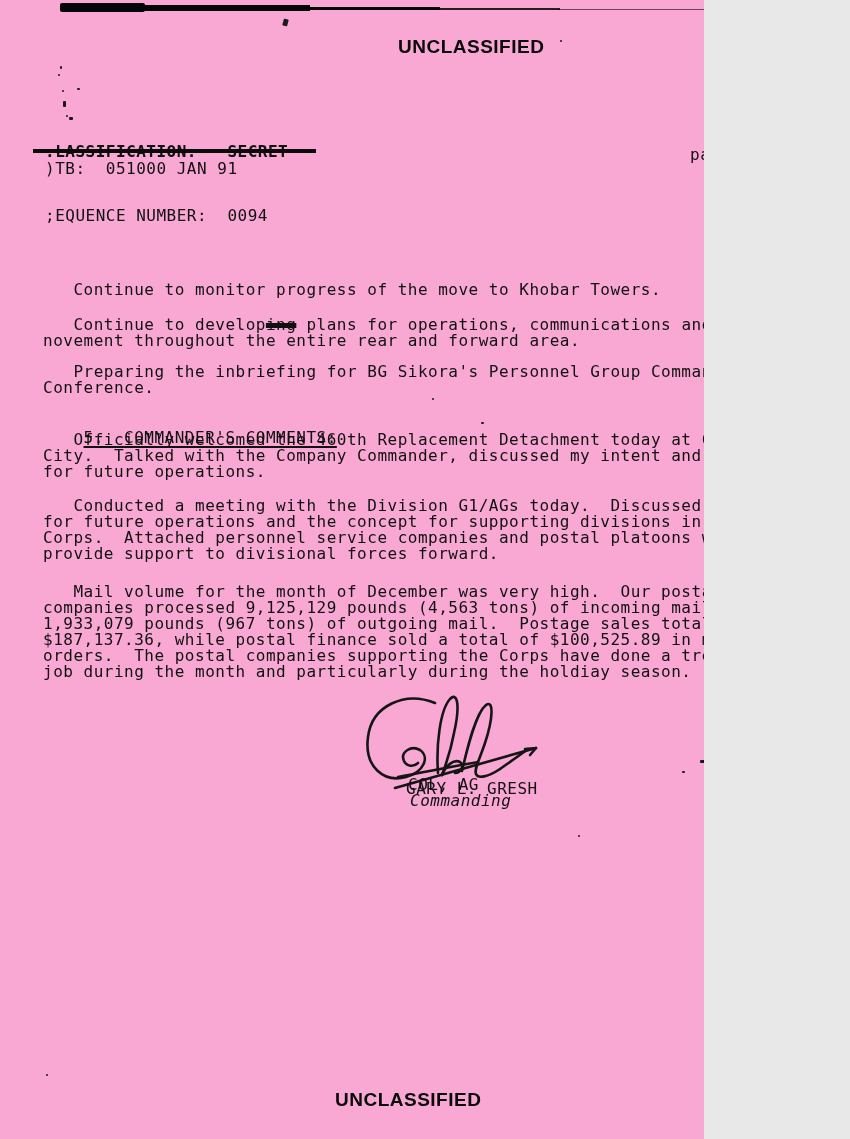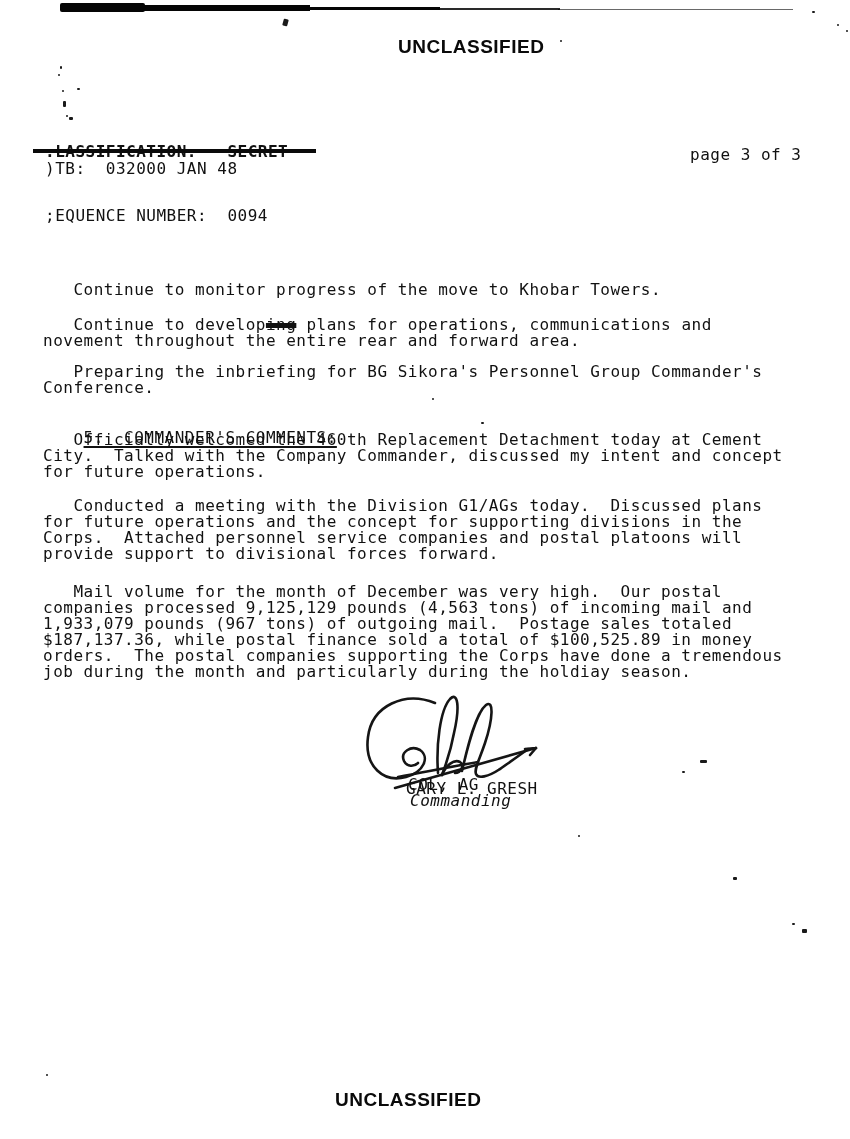--- a/index.html
+++ b/index.html
@@ -1,20 +1,20 @@
 <!DOCTYPE html>
 <html><head>
 <meta charset="utf-8">
 <style>
   html, body { margin: 0; padding: 0; background: #e8e8e8; }
   .page {
     position: relative;
-    width: 850px;
+    width: 704px;
     height: 1139px;
-    background: #ffffff;
+    background: #f9a8d4;
     overflow: hidden;
     font-family: "DejaVu Sans Mono", monospace;
     color: #111111;
   }
   
   .tw {
     position: absolute;
     font-size: 16px;
     line-height: 16px;
     letter-spacing: 0.5px;
@@ -81,21 +81,21 @@
   <div class="speck" style="left:733px; top:877px; width:4px; height:3px;"></div>
   <div class="speck" style="left:792px; top:923px; width:3px; height:2px;"></div>
   <div class="speck" style="left:802px; top:929px; width:5px; height:4px;"></div>
   <div class="speck" style="left:46px; top:1074px; width:2px; height:2px;"></div>
 
   <div class="banner" style="left:398px; top:36px;">UNCLASSIFIED</div>
 
   <div class="tw bold" style="left:45px; top:144px;">.LASSIFICATION:   SECRET</div>
   <div class="strikebar"></div>
   <div class="tw" style="left:690px; top:147px;">page 3 of 3</div>
-  <div class="tw" style="left:45px; top:161px;">)TB:  032000 JAN 48</div>
+  <div class="tw" style="left:45px; top:161px;">)TB:  051000 JAN 91</div>
   <div class="tw" style="left:45px; top:208px;">;EQUENCE NUMBER:  0094</div>
 
   <div class="tw" style="left:43px; top:282px;">   Continue to monitor progress of the move to Khobar Towers.</div>
   <div class="tw" style="left:43px; top:317px;"><span>   Continue to develop</span><span class="overstrike">ing</span><span> plans for operations, communications and
 novement throughout the entire rear and forward area.</span></div>
   <div class="tw" style="left:43px; top:364px;">   Preparing the inbriefing for BG Sikora's Personnel Group Commander's
 Conference.</div>
 
   <div class="tw heading" style="left:43px; top:414px;">
     <span>5.  COMMANDER'S COMMENTS:</span>

